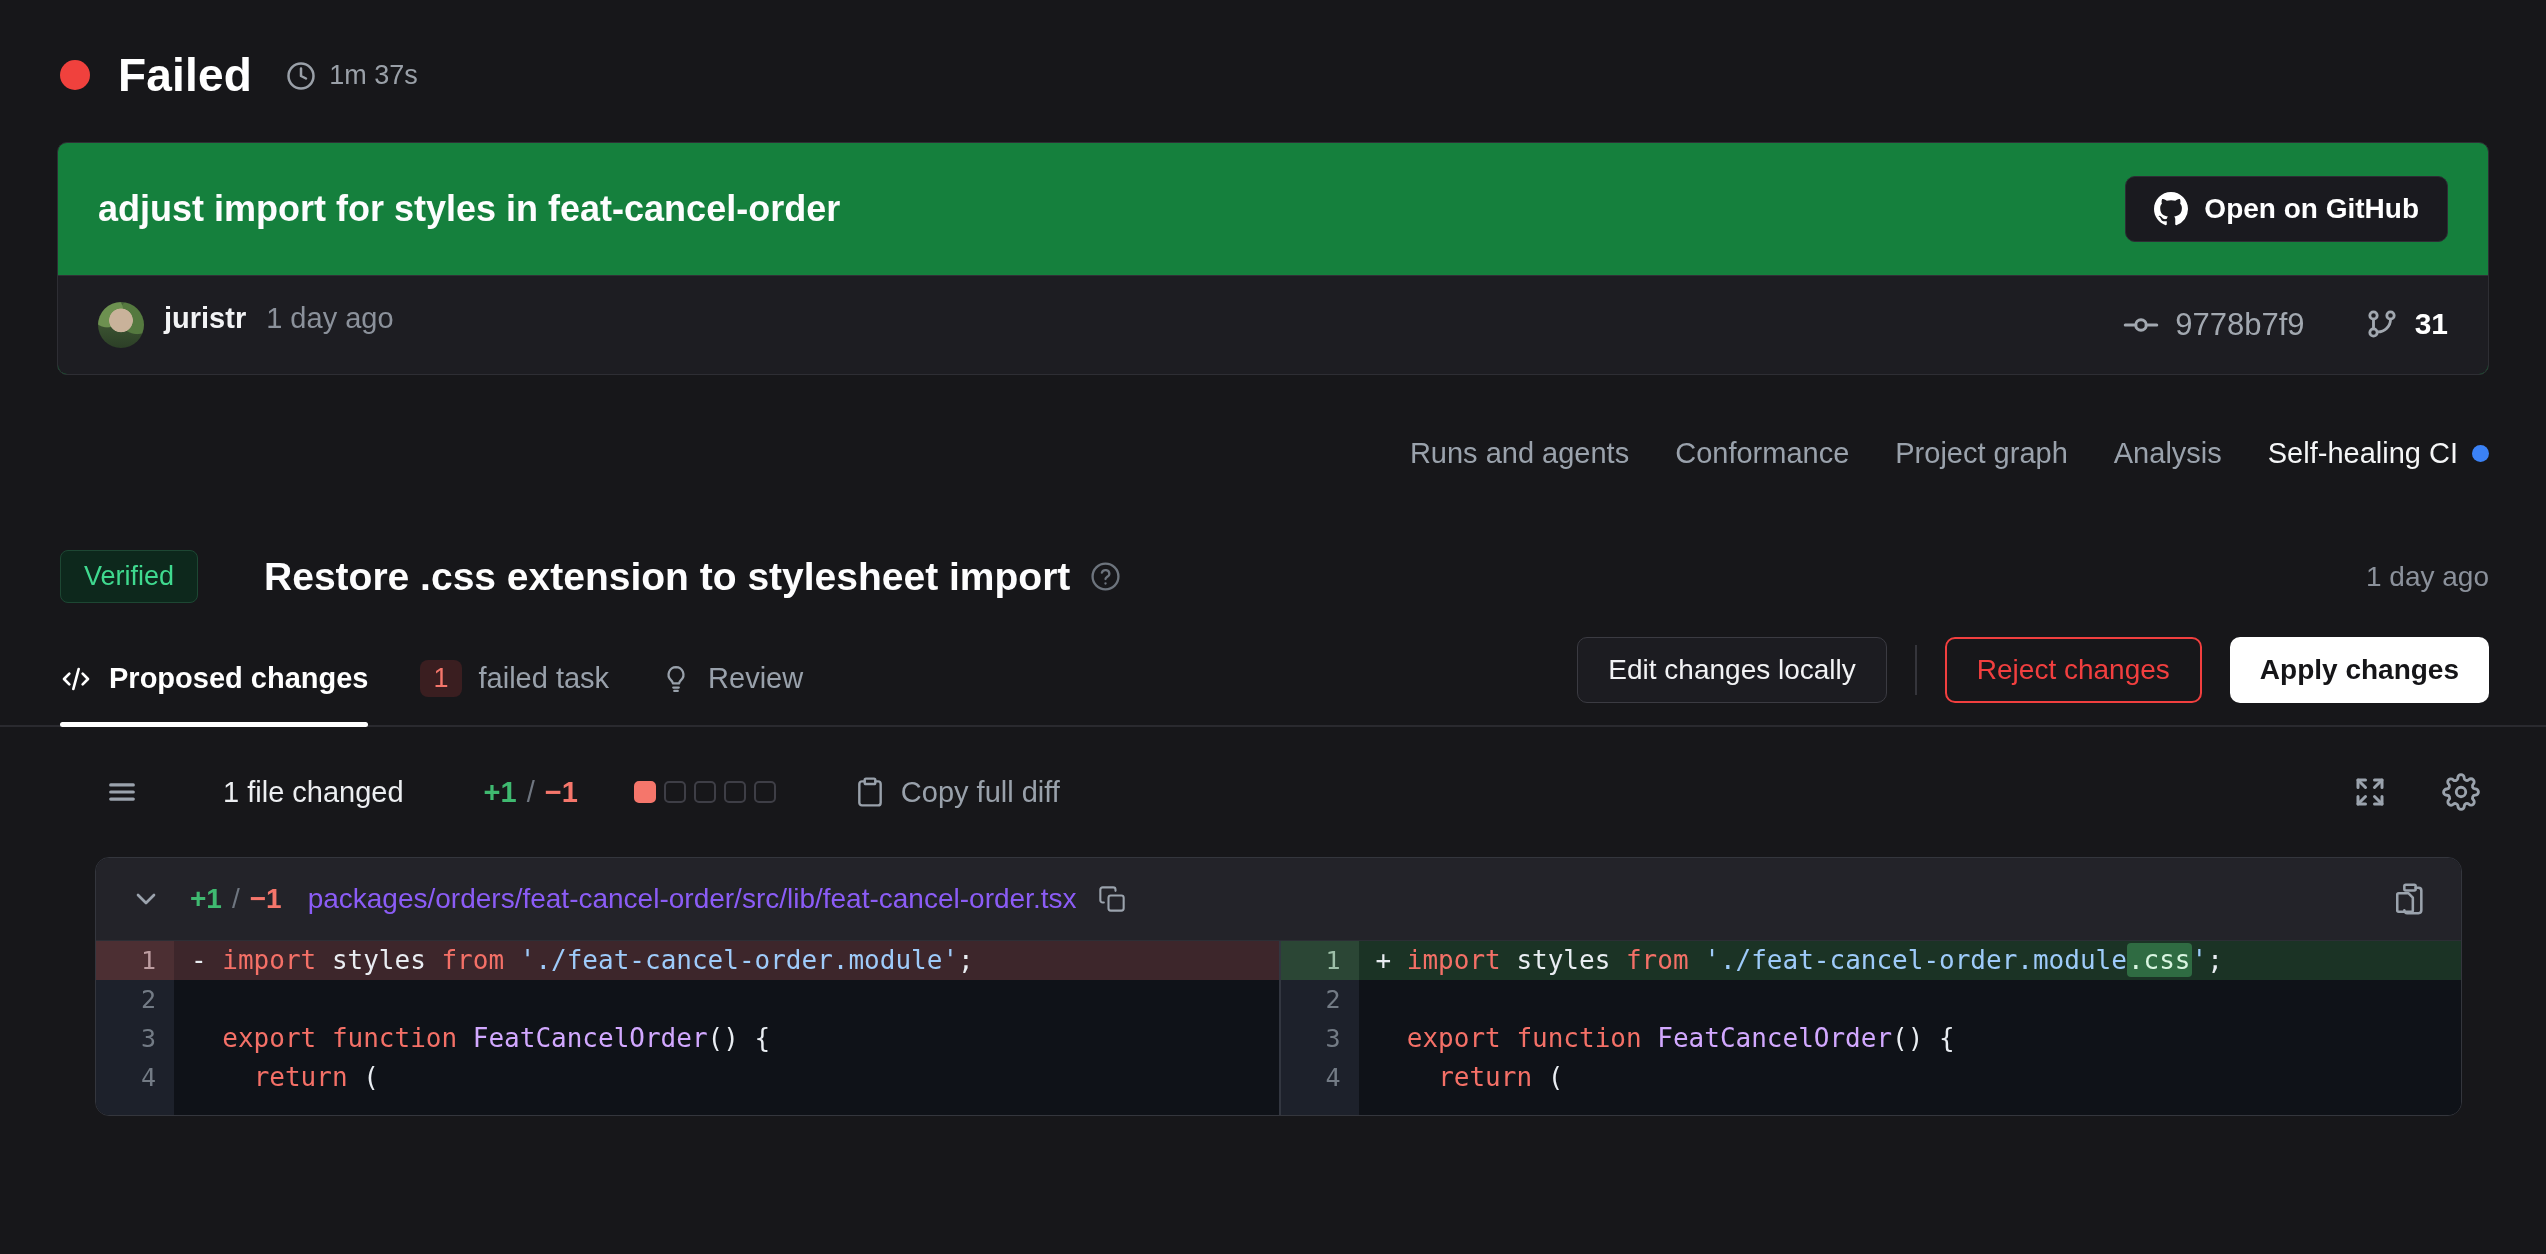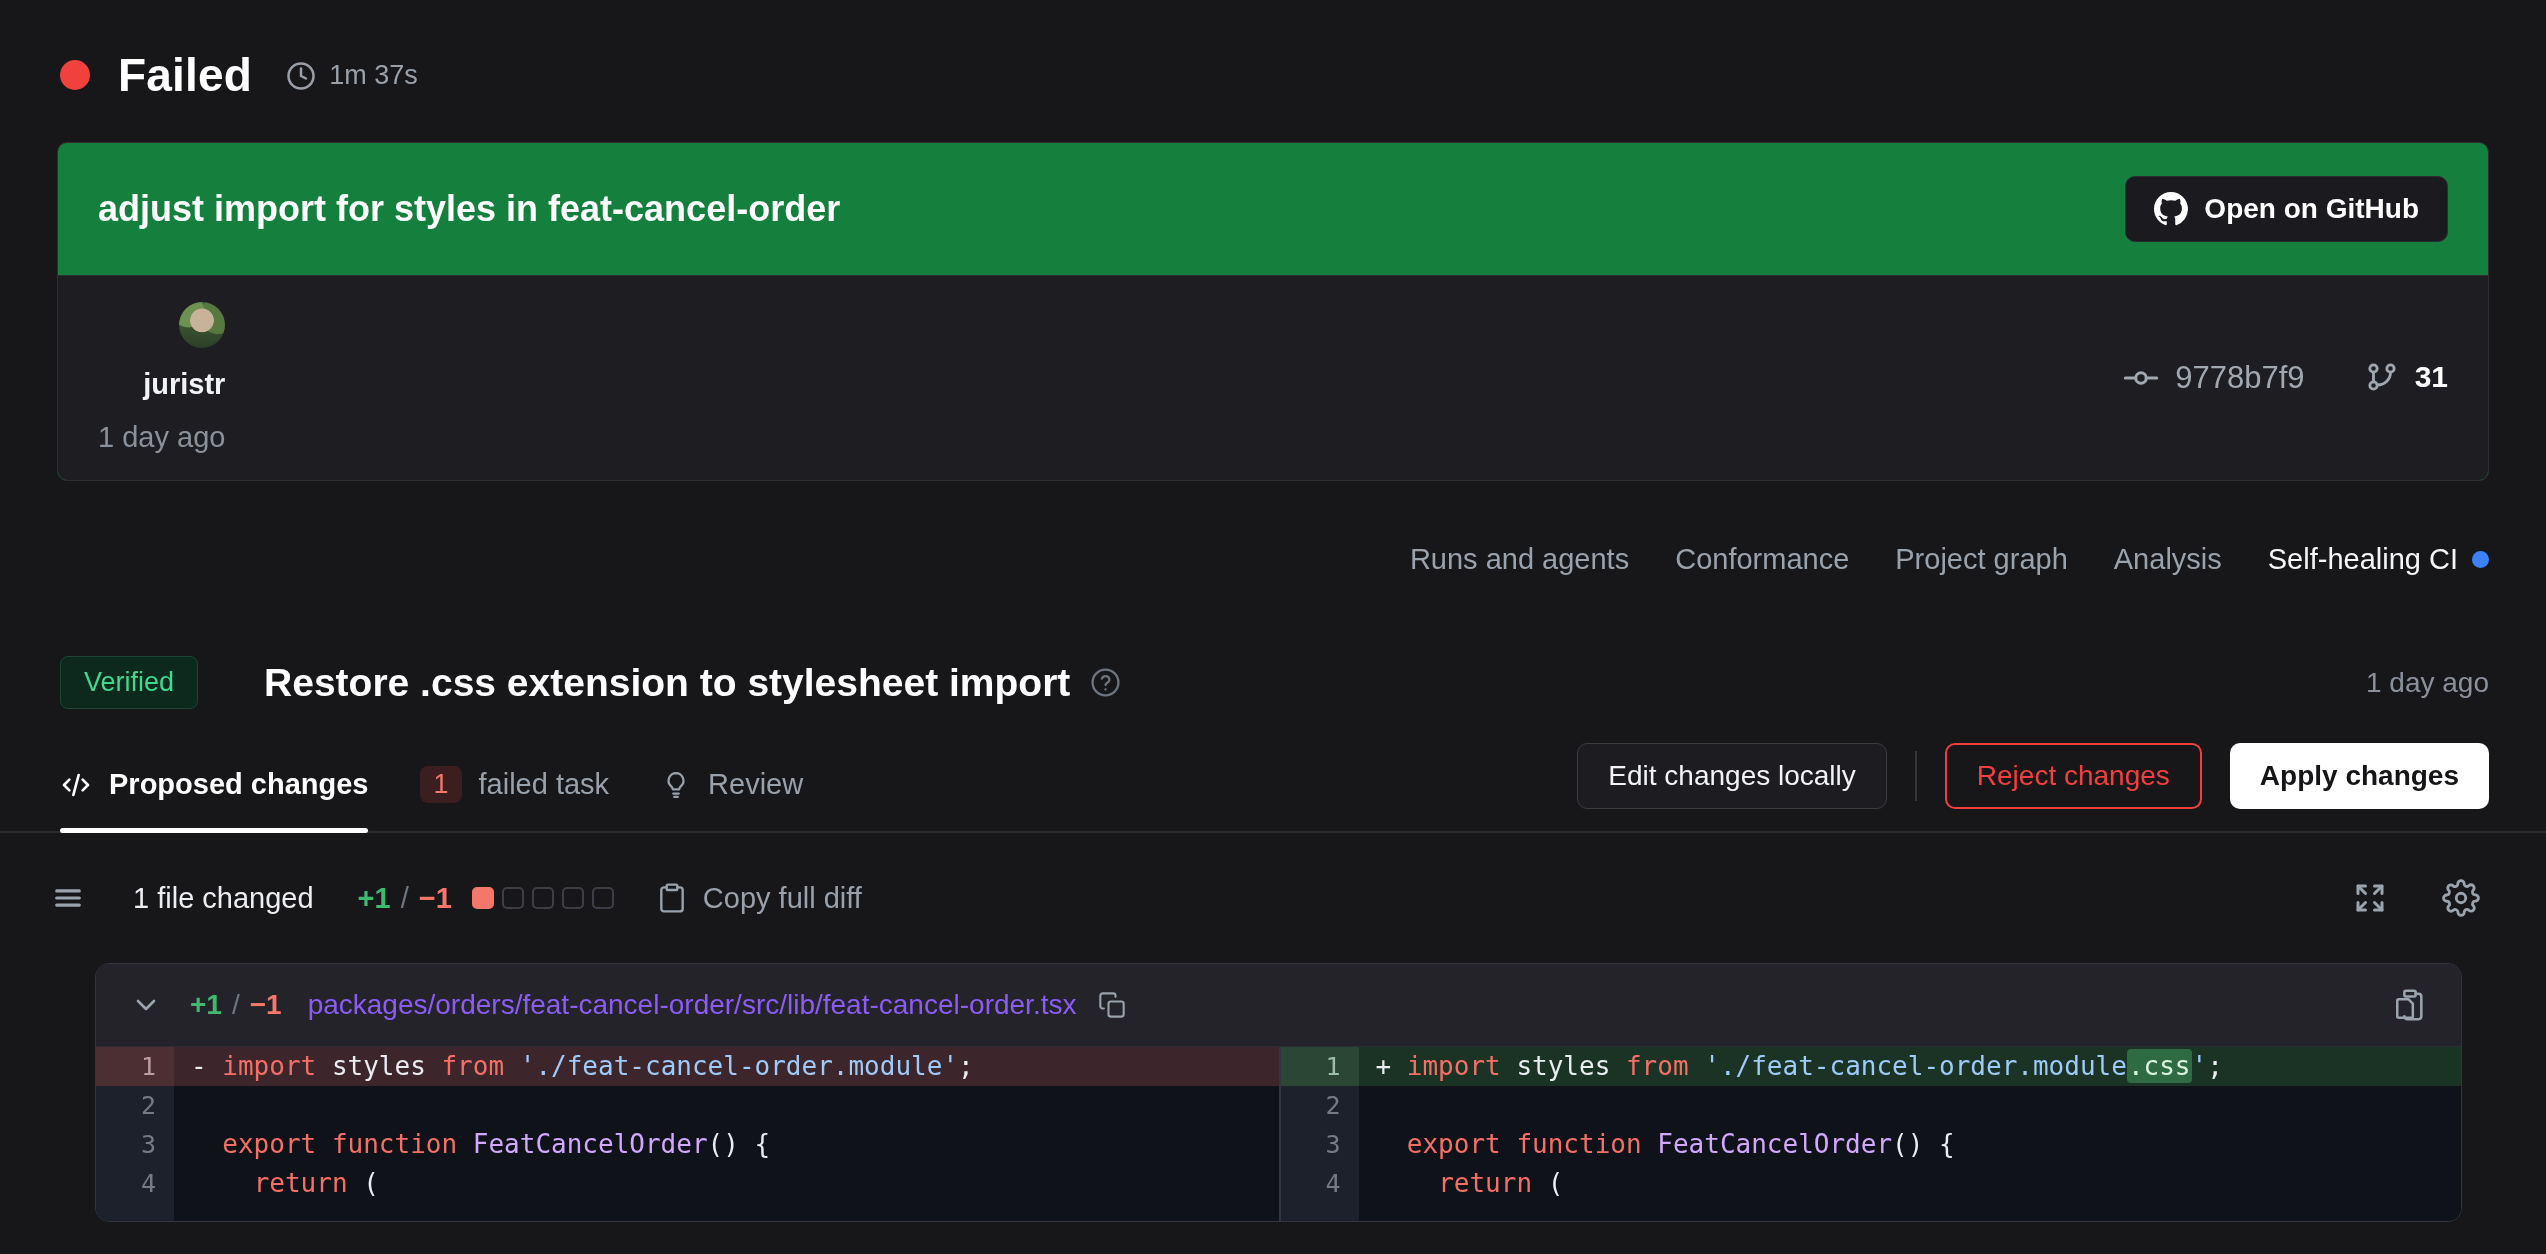--- a/index.html
+++ b/index.html
@@ -21,21 +21,21 @@
 
   
   .commit-card { margin:40px 57px 0; border-radius:10px; overflow:hidden; background:#15803d; border:1px solid #2e2e34; }
   .card-top { display:flex; align-items:center; justify-content:space-between; padding:33px 40px; }
   .card-title { font-size:36px; font-weight:700; color:#fdfdfe; margin:0; }
   .gh-btn { display:flex; align-items:center; gap:16px; background:#1a1a1f; color:#fff;
             border:1px solid #2d2d34; border-radius:10px; padding:0 28px; height:66px;
             font-size:28px; font-weight:600; font-family:inherit; cursor:pointer; }
   .card-bottom { display:flex; align-items:center; justify-content:space-between;
                  background:#1d1d22; border-top:1px solid #303036; padding:26px 40px; }
-  .author-wrap { display:flex; align-items:flex-end; gap:20px;flex-direction:column; }
+  .author-wrap { display:flex; align-items:flex-start; gap:20px; }
   .avatar { width:46px; height:46px; border-radius:50%; flex:none;
             background:
               radial-gradient(circle at 50% 40%, #c9b29a 0 32%, rgba(0,0,0,0) 34%),
               radial-gradient(circle at 20% 20%, #6d9150 0 30%, rgba(0,0,0,0) 32%),
               radial-gradient(circle at 85% 30%, #55793f 0 35%, rgba(0,0,0,0) 37%),
               linear-gradient(#49663a, #2c3f27); }
   .author-name { font-size:29px; font-weight:700; color:#f2f3f5; }
   .muted { color:#8b919b; font-size:29px; }
   .meta-wrap { display:flex; align-items:flex-start; gap:60px; }
   .meta-item { display:flex; align-items:center; gap:16px; color:#a2a8b0; font-size:31px; }
@@ -67,21 +67,21 @@
   .count-badge { background:#3a1e20; color:#f5766b; border-radius:8px; padding:3px 13px; font-size:27px; }
   .actions { display:flex; align-items:center; gap:28px; padding-bottom:22px; }
   .btn { height:66px; border-radius:10px; font-size:28px; font-weight:400; padding:0 30px;
          display:flex; align-items:center; font-family:inherit; cursor:pointer; }
   .btn-secondary { background:#1c1c21; border:1px solid #3b3b42; color:#f2f3f5; }
   .divider-v { width:2px; height:50px; background:#35353b; }
   .btn-danger { background:transparent; border:2px solid #f23f3f; color:#f23f3f; }
   .btn-primary { background:#fff; border:none; color:#151518; font-weight:700; }
 
   
-  .diff-toolbar { display:flex; align-items:center; padding:46px 66px 0 51px; }
+  .diff-toolbar { display:flex; align-items:center; padding:46px 66px 0 105px;gap:36px; }
   .icon-btn { color:#9ba3ad; background:none; border:none; padding:0; cursor:pointer; }
   .files-changed { font-size:29px; color:#eceef1; margin-left:48px; }
   .stats { display:flex; gap:10px; font-size:29px; margin-left:44px; font-weight:600; }
   .stat-add { color:#3fb970; }
   .stat-sep { color:#6f7680; font-weight:400; }
   .stat-del { color:#f5766b; }
   .blocks { display:flex; gap:8px; margin-left:20px; }
   .block { width:22px; height:22px; border-radius:5px; border:2px solid #3e3e46; }
   .block.filled { background:#f5766b; border-color:#f5766b; }
   .copy-diff { display:flex; align-items:center; gap:15px; margin-left:36px; color:#99a1ab;

